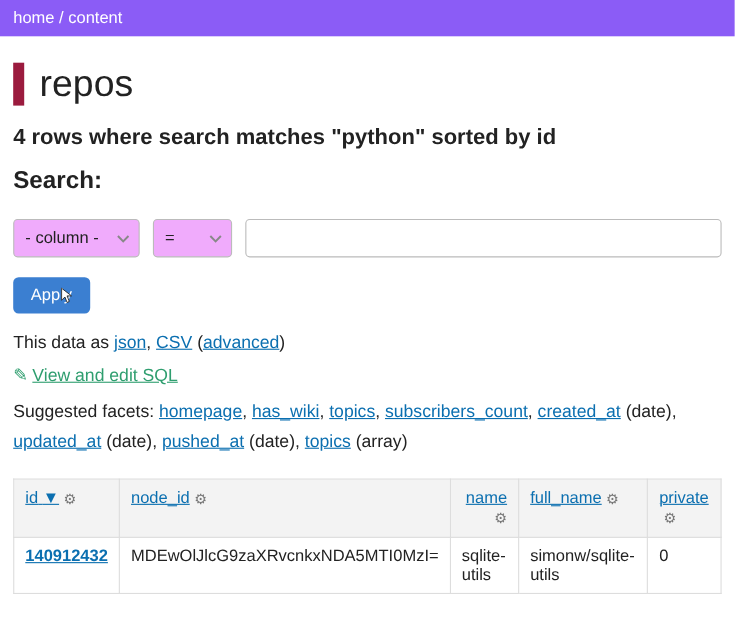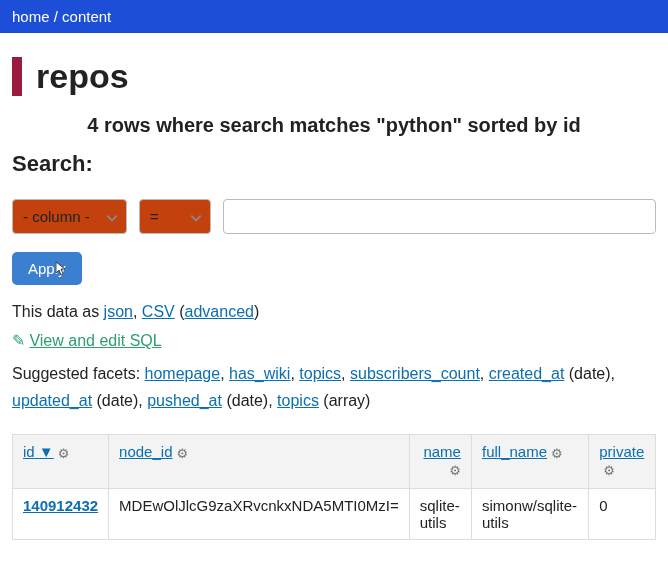--- a/index.html
+++ b/index.html
@@ -5,39 +5,38 @@
   * { box-sizing: border-box; }
   body {
     margin: 0;
     font-family: -apple-system, BlinkMacSystemFont, "Segoe UI", Helvetica, Arial, sans-serif;
     color: #222;
     background: #fff;
     font-size: 16px;
     width: 668px;
   }
   .top-bar {
-    background: #1d4ed8;
+    background: #8b5cf6;
     color: #fff;
     padding: 8px 12px;
     font-size: 15px;
   }
   .top-bar a { color: #fff; text-decoration: none; }
   .content { padding: 0 12px 20px 12px; }
   h1 {
     font-size: 34px;
-    font-weight: bold;
+    font-weight: normal;
     margin: 24px 0 18px 0;
     padding-left: 14px;
     border-left: 10px solid #9b1b3e;
   }
   h2 {
     font-size: 20px;
     font-weight: bold;
     margin: 12px 0 14px 0;
-    text-align: center;
   }
   .search-row {
     display: flex;
     align-items: center;
     gap: 14px;
     margin-bottom: 22px;
   }
   .search-row label { font-weight: bold; font-size: 22px; }
   input[type="text"].search-input {
     font-size: 17px;
@@ -52,21 +51,21 @@
     margin-bottom: 18px;
   }
   .select-wrap {
     position: relative;
     display: flex;
     align-items: center;
     border: 1px solid #bbb;
     border-radius: 4px;
     padding: 8px 28px 8px 10px;
     font-size: 15px;
-    background: #c2410c;
+    background: #f0abfc;
     min-width: 60px;
   }
   .select-wrap .chev {
     position: absolute;
     right: 8px;
     pointer-events: none;
     color: #888;
   }
   .filter-value {
     border: 1px solid #bbb;

